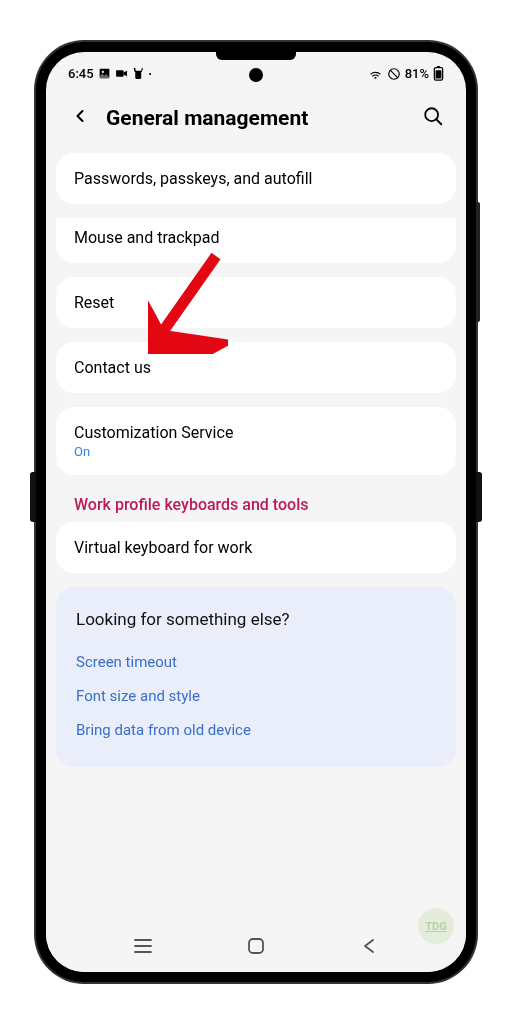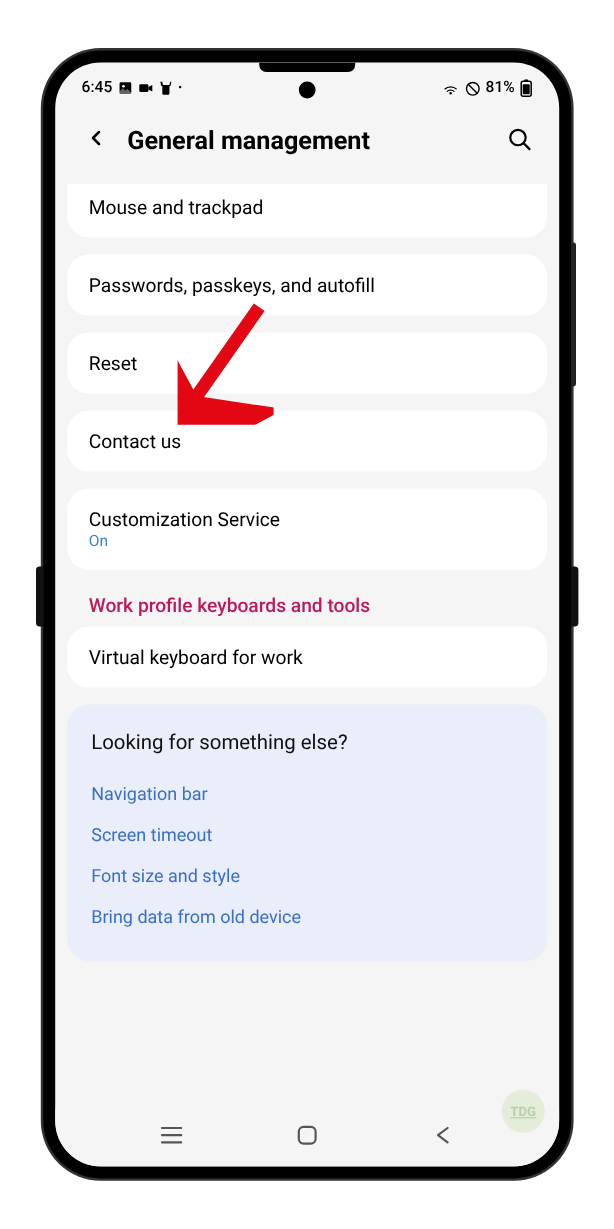--- a/index.html
+++ b/index.html
@@ -253,26 +253,26 @@
       <div class="header-title">General management</div>
       <div class="search-btn">
         <svg width="22" height="22" viewBox="0 0 24 24" fill="none" stroke="#000" stroke-width="2" stroke-linecap="round">
             <circle cx="10.5" cy="10.5" r="7"></circle>
             <line x1="21" y1="21" x2="15.8" y2="15.8"></line>
           </svg>
       </div>
     </div>
 
     <div class="content">
+      <div class="list-group">
+        <div class="list-item">Passwords, passkeys, and autofill</div>
+      </div>
+
       <div class="list-group" style="border-radius:0 0 18px 18px;">
         <div class="list-item first-cut">Mouse and trackpad</div>
-      </div>
-
-      <div class="list-group">
-        <div class="list-item">Passwords, passkeys, and autofill</div>
       </div>
 
       <div class="list-group">
         <div class="list-item">Reset</div>
       </div>
 
       <div class="list-group">
         <div class="list-item">Contact us</div>
       </div>
 
@@ -283,21 +283,20 @@
         </div>
       </div>
 
       <div class="section-header">Work profile keyboards and tools</div>
       <div class="list-group">
         <div class="list-item">Virtual keyboard for work</div>
       </div>
 
       <div class="suggestion-card">
         <div class="suggestion-title">Looking for something else?</div>
-        <div class="suggestion-link">Navigation bar</div>
         <div class="suggestion-link">Screen timeout</div>
         <div class="suggestion-link">Font size and style</div>
         <div class="suggestion-link">Bring data from old device</div>
       </div>
     </div>
 
     <div class="arrow-annotation">
       <svg width="80" height="110" viewBox="0 0 80 110">
         <defs>
           <marker id="arrowhead" markerWidth="12" markerHeight="12" refX="3" refY="6" orient="auto">

